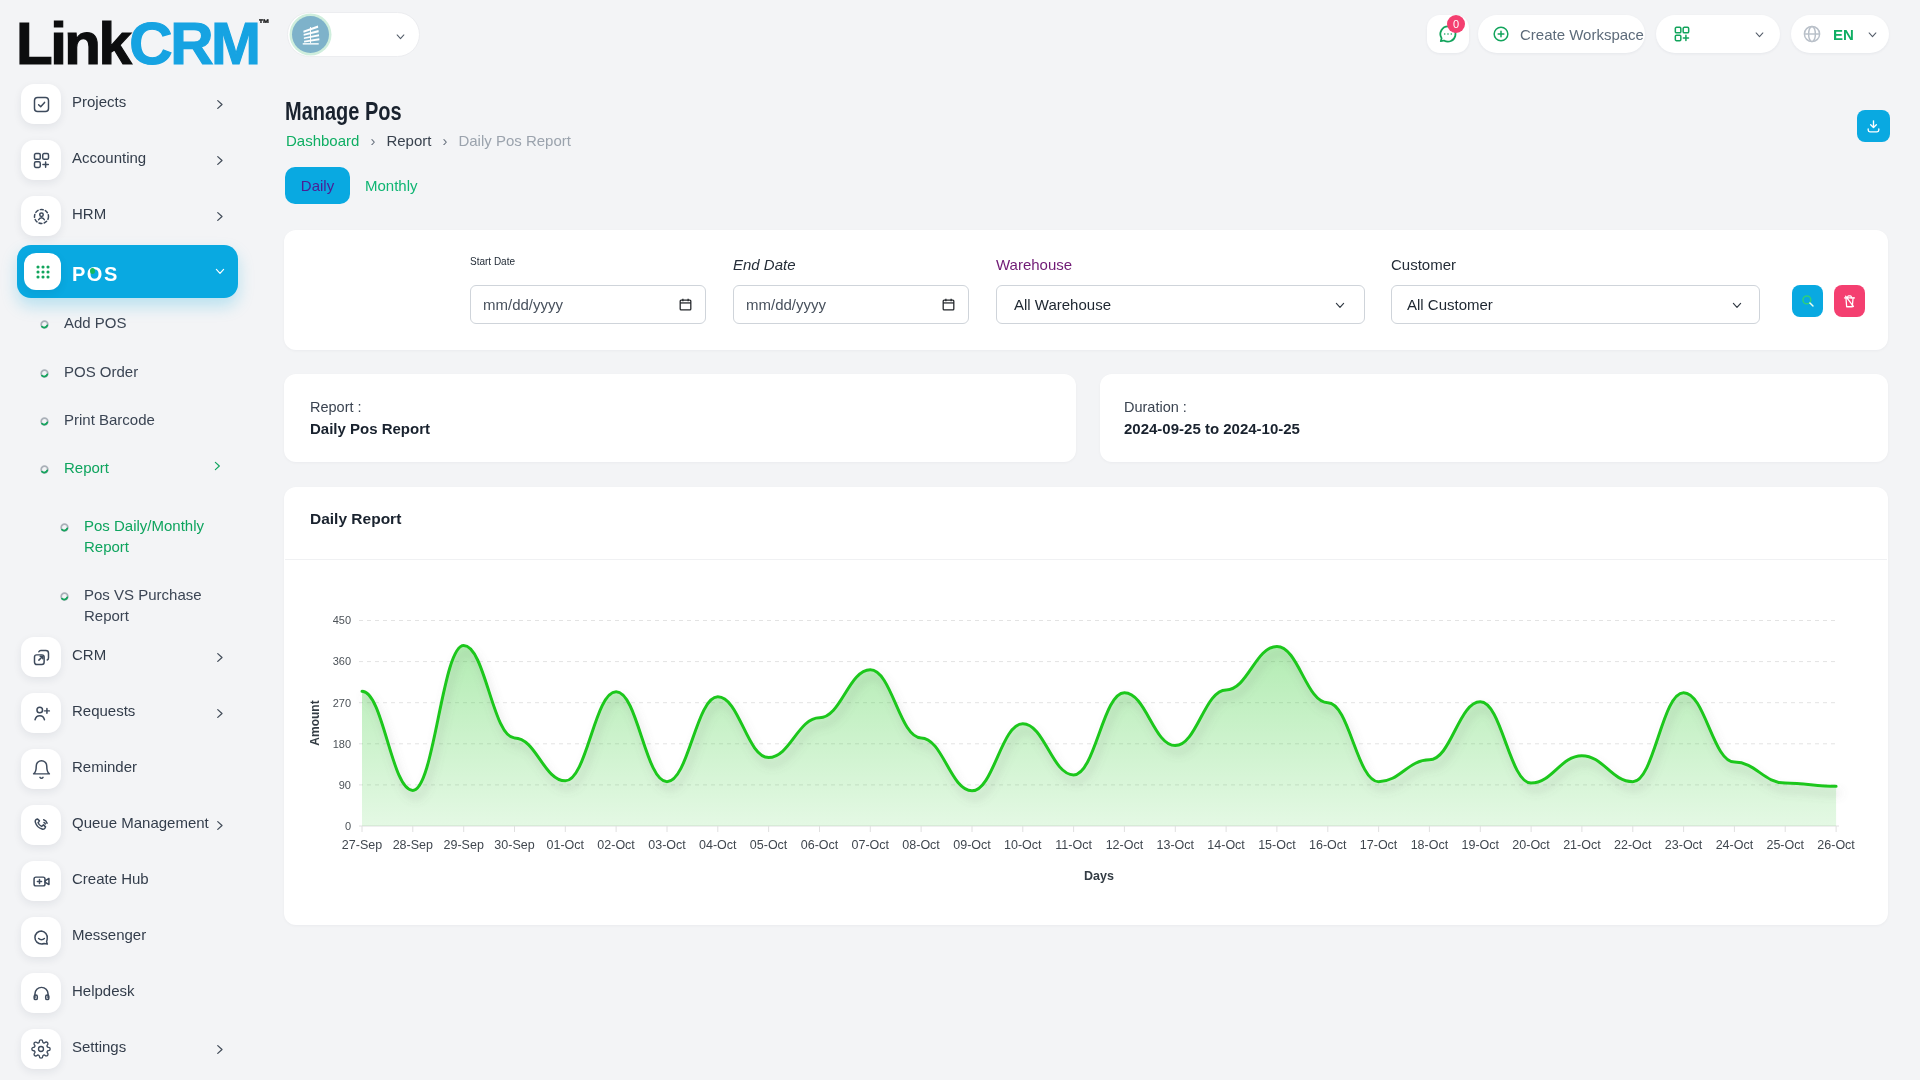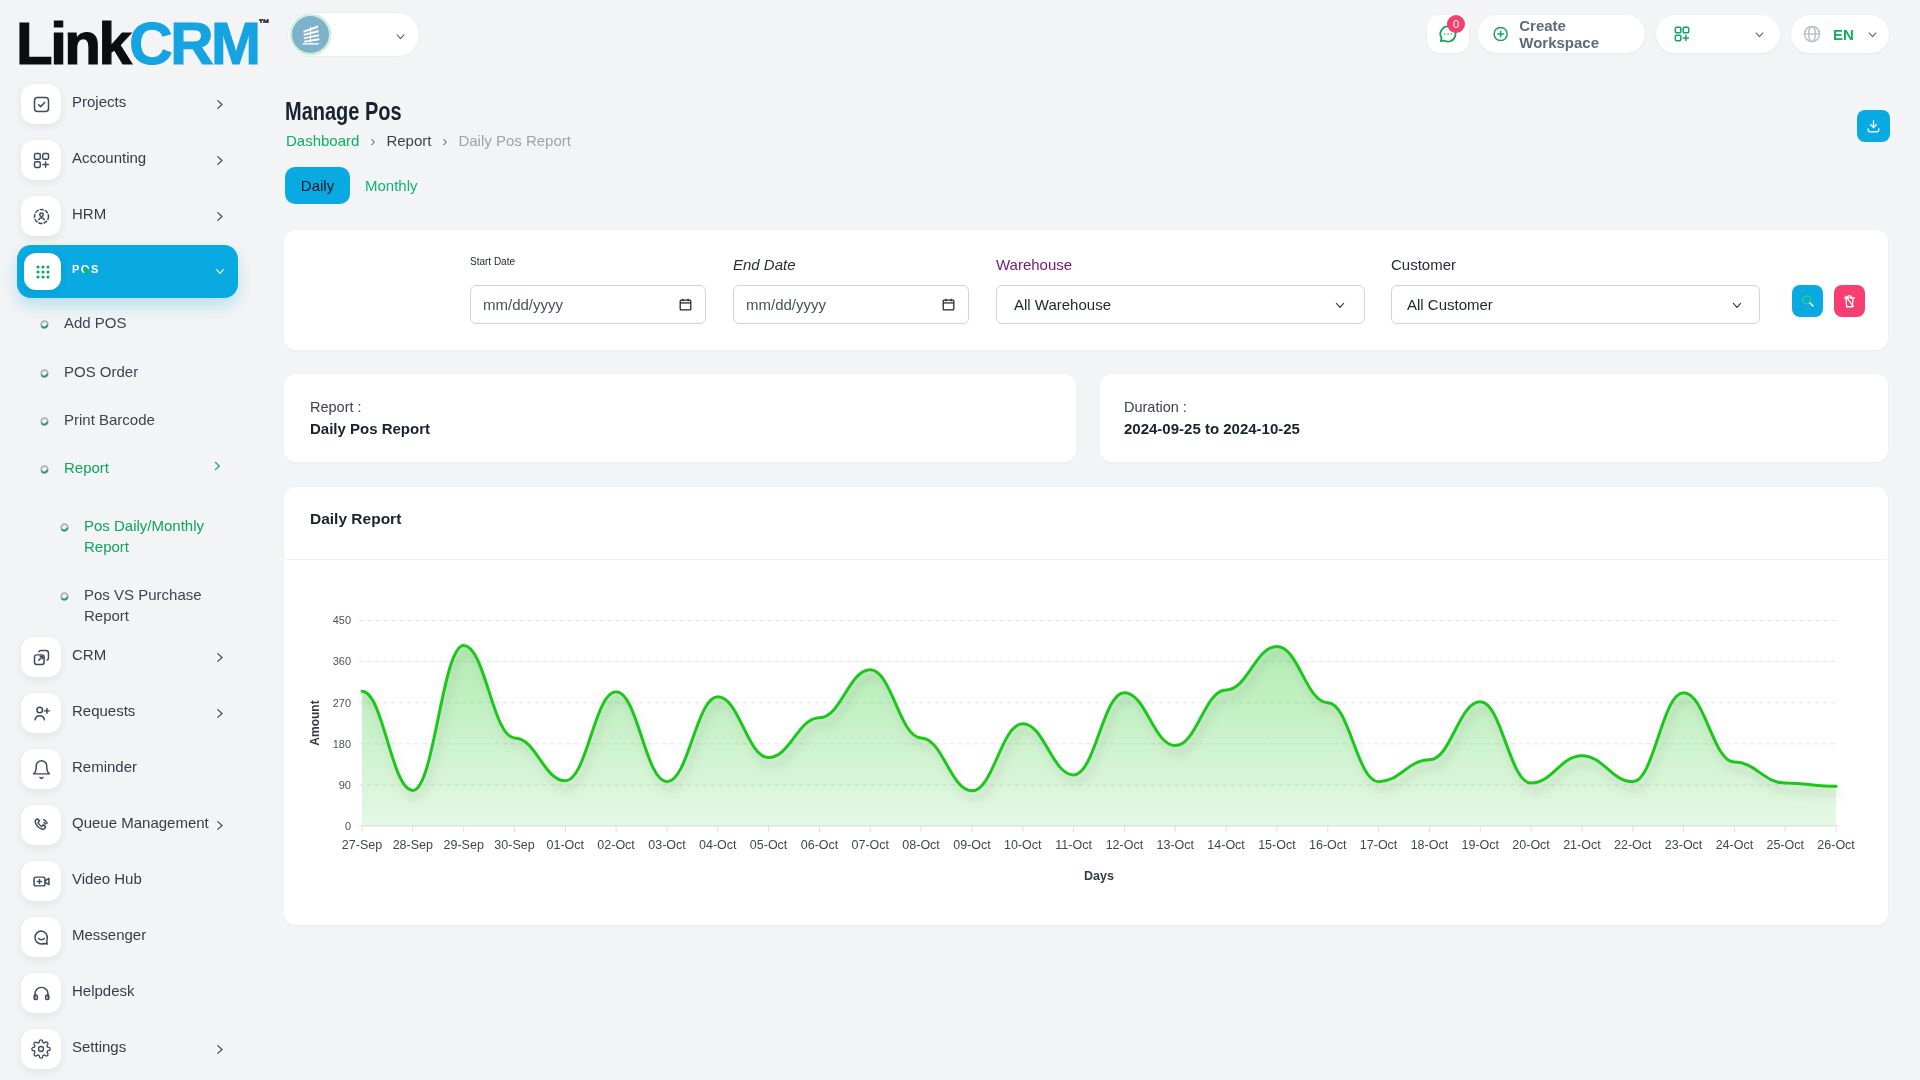--- a/index.html
+++ b/index.html
@@ -34,21 +34,21 @@
 <div class="hbtn" style="left:1427px;width:42px;border-radius:13px;justify-content:center;">
     <svg width="24" height="24" viewBox="0 0 24 24" fill="none">
       <path d="M12 4.4a7.6 7.6 0 0 0-6.6 11.4c.2.3.2.6.1.9l-.7 2.5 2.6-.6c.3-.1.6 0 .9.1A7.6 7.6 0 1 0 12 4.4z" stroke="#12a45c" stroke-width="1.8" stroke-linecap="round" stroke-linejoin="round"></path>
       <circle cx="8.7" cy="12" r="0.8" fill="#12a45c"></circle>
       <circle cx="12" cy="12" r="0.8" fill="#12a45c"></circle>
       <circle cx="15.3" cy="12" r="0.8" fill="#12a45c"></circle>
     </svg>
   <div style="position:absolute;left:20px;top:0px;width:18px;height:18px;border-radius:50%;background:#f43f70;color:#fff;font-size:11px;display:flex;align-items:center;justify-content:center;">0</div>
 </div>
 
-<div class="hbtn" style="left:1478px;width:167px;padding-left:13px;font-weight:bold;">
+<div class="hbtn" style="left:1478px;width:167px;padding-left:13px;">
     <svg width="20" height="20" viewBox="0 0 24 24" fill="none">
       <circle cx="12" cy="12" r="8.2" stroke="#12a45c" stroke-width="1.8" stroke-linecap="round" stroke-linejoin="round"></circle>
       <path d="M12 8.6v6.8M8.6 12h6.8" stroke="#12a45c" stroke-width="1.8" stroke-linecap="round" stroke-linejoin="round"></path>
     </svg>
     <span style="margin-left:9px;font-size:15px;color:#5d6b7a;">Create Workspace</span>
   </div>
 
 <div class="hbtn" style="left:1656px;width:124px;padding-left:16px;">
     <svg width="20" height="20" viewBox="0 0 24 24" fill="none">
       <rect x="4" y="4" width="6.6" height="6.6" rx="1.4" stroke="#12a45c" stroke-width="1.8" stroke-linecap="round" stroke-linejoin="round"></rect>
@@ -148,21 +148,21 @@
 <div class="nchev" style="top:818px"><svg width="15" height="15" viewBox="0 0 24 24" fill="none">
       <path d="M9.2 5.8l6.8 6.2-6.8 6.2" stroke="#424c59" stroke-width="2" fill="none" stroke-linecap="round" stroke-linejoin="round"></path>
     </svg></div>
 <div class="ibox" style="top:861px">
     <svg width="21" height="21" viewBox="0 0 24 24" fill="none">
       <rect x="3.5" y="7" width="12.5" height="10" rx="2.2" stroke="#3d4a5c" stroke-width="1.7" stroke-linecap="round" stroke-linejoin="round"></rect>
       <path d="M16 11.2l4.5-2.7v7l-4.5-2.7z" stroke="#3d4a5c" stroke-width="1.7" stroke-linecap="round" stroke-linejoin="round"></path>
       <path d="M9.7 9.6v4.8M7.3 12h4.8" stroke="#3d4a5c" stroke-width="1.7" stroke-linecap="round" stroke-linejoin="round"></path>
     </svg>
   </div>
-<div class="nlabel" style="top:870px">Video Hub</div>
+<div class="nlabel" style="top:870px">Create Hub</div>
 <div class="ibox" style="top:917px">
     <svg width="21" height="21" viewBox="0 0 24 24" fill="none">
       <path d="M12 4.5a7.5 7.5 0 1 0 0 15c1.2 0 2.1-.2 3-.6l3.6.6-.8-3.1c.5-1 .7-2.1.7-3.4A7.5 7.5 0 0 0 12 4.5z" stroke="#3d4a5c" stroke-width="1.7" stroke-linecap="round" stroke-linejoin="round"></path>
       <path d="M8.7 13.2c.9.9 2 1.4 3.3 1.4s2.4-.5 3.3-1.4" stroke="#3d4a5c" stroke-width="1.7" stroke-linecap="round" stroke-linejoin="round"></path>
     </svg>
   </div>
 <div class="nlabel" style="top:926px">Messenger</div>
 <div class="ibox" style="top:973px">
     <svg width="21" height="21" viewBox="0 0 24 24" fill="none">
       <path d="M4.5 17v-4.5a7.5 7.5 0 0 1 15 0V17" stroke="#3d4a5c" stroke-width="1.7" stroke-linecap="round" stroke-linejoin="round"></path>
@@ -190,21 +190,21 @@
         <circle cx="15" cy="5" r="1.55"></circle>
         <circle cx="5" cy="10" r="1.55"></circle>
         <circle cx="10" cy="10" r="1.55"></circle>
         <circle cx="15" cy="10" r="1.55"></circle>
         <circle cx="5" cy="15" r="1.55"></circle>
         <circle cx="10" cy="15" r="1.55"></circle>
         <circle cx="15" cy="15" r="1.55"></circle>
       </g>
     </svg>
   </div>
-<div style="position:absolute;left:72px;top:263px;font-size:11px;font-weight:bold;letter-spacing:1.5px;color:#fff;">P<span style="position:relative;">O<span style="position:absolute;left:3.5px;top:4.5px;width:5px;height:6px;border-radius:50%;background:#14b85c;"></span></span>S</div>
+<div style="position:absolute;left:72px;top:263px;font-size:20px;font-weight:bold;letter-spacing:1.5px;color:#fff;">P<span style="position:relative;">O<span style="position:absolute;left:3.5px;top:4.5px;width:5px;height:6px;border-radius:50%;background:#14b85c;"></span></span>S</div>
 <div style="position:absolute;left:213px;top:264px;"><svg width="14" height="14" viewBox="0 0 24 24" fill="none">
       <path d="M9.2 5.8l6.8 6.2-6.8 6.2" stroke="#fff" stroke-width="2" transform="rotate(90 12 12)" fill="none" stroke-linecap="round" stroke-linejoin="round"></path>
     </svg></div>
 <div style="position:absolute;left:39px;top:316px"><svg width="11" height="11" viewBox="0 0 12 12" fill="none">
       <circle cx="6" cy="6" r="3.6" stroke="#a9b0b8" stroke-width="1.9"></circle>
       <path d="M3.2 8.4A3.6 3.6 0 0 0 9 7" stroke="#12a45c" stroke-width="1.9" stroke-linecap="round"></path>
     </svg></div>
 <div style="position:absolute;left:64px;top:312px;font-size:15px;color:#3b4554;font-weight:400;width:150px;line-height:21px;">Add POS</div>
 <div style="position:absolute;left:39px;top:365px"><svg width="11" height="11" viewBox="0 0 12 12" fill="none">
       <circle cx="6" cy="6" r="3.6" stroke="#a9b0b8" stroke-width="1.9"></circle>
@@ -242,21 +242,21 @@
 <div style="position:absolute;left:1857px;top:110px;width:33px;height:32px;background:#09a9e1;border-radius:8px;display:flex;align-items:center;justify-content:center;">
     <svg width="17" height="17" viewBox="0 0 24 24" fill="none">
       <g stroke="#fff" stroke-width="1.9" stroke-linecap="round" stroke-linejoin="round">
         <path d="M12 4v9"></path>
         <path d="M8 9.5l4 4 4-4"></path>
         <path d="M4.5 15.5v1.6a2.4 2.4 0 0 0 2.4 2.4h10.2a2.4 2.4 0 0 0 2.4-2.4v-1.6"></path>
       </g>
     </svg>
   </div>
 
-<div style="position:absolute;left:285px;top:167px;width:65px;height:37px;background:#09a9e1;border-radius:10px;color:#0f172a;font-size:15px;display:flex;align-items:center;justify-content:center;">Daily</div>
+<div style="position:absolute;left:285px;top:167px;width:65px;height:37px;background:#09a9e1;border-radius:10px;color:#4c1d95;font-size:15px;display:flex;align-items:center;justify-content:center;">Daily</div>
 <div style="position:absolute;left:365px;top:177px;font-size:15px;color:#0fb573;">Monthly</div>
 
 <div class="card" style="left:284px;top:230px;width:1604px;height:120px;"></div>
 <div style="position:absolute;left:470px;top:256px;font-size:10px;color:#242d38;">Start Date</div>
 <div style="position:absolute;left:733px;top:256px;font-size:15px;color:#242d38;font-style:italic;">End Date</div>
 <div style="position:absolute;left:996px;top:256px;font-size:15px;color:#701a75;">Warehouse</div>
 <div style="position:absolute;left:1391px;top:256px;font-size:15px;color:#242d38;">Customer</div>
 <div style="position:absolute;left:470px;top:285px;width:236px;height:39px;border:1px solid #cfd4da;border-radius:6px;background:#fff;display:flex;align-items:center;padding:0 12px;justify-content:space-between;">
     <span style="font-size:15px;color:#49525e;">mm/dd/yyyy</span>
     <svg width="15" height="15" viewBox="0 0 24 24" fill="none">

